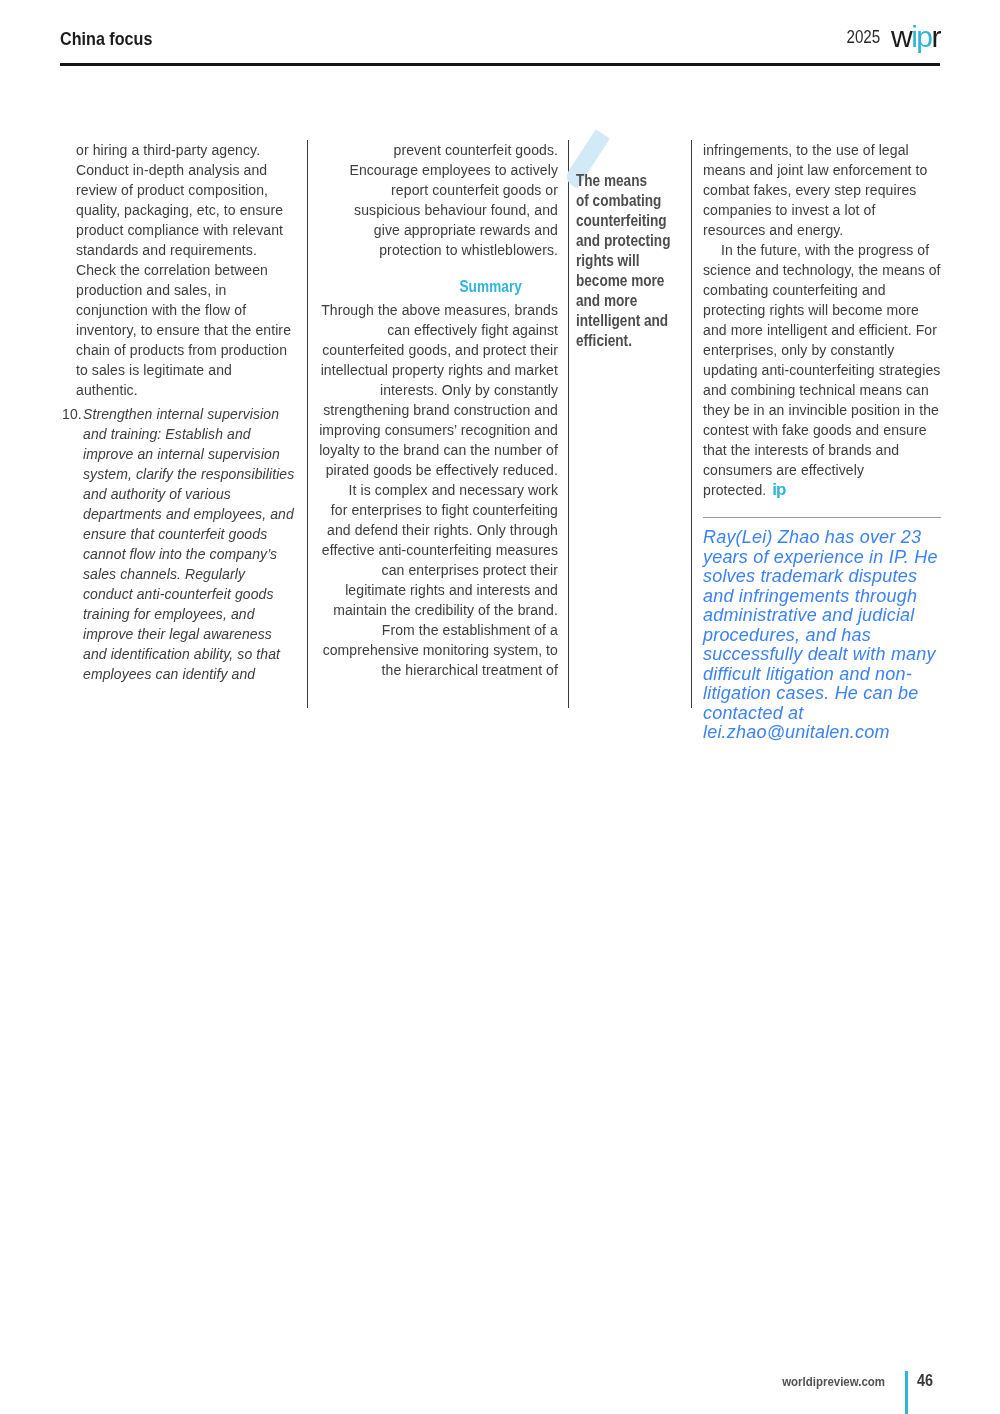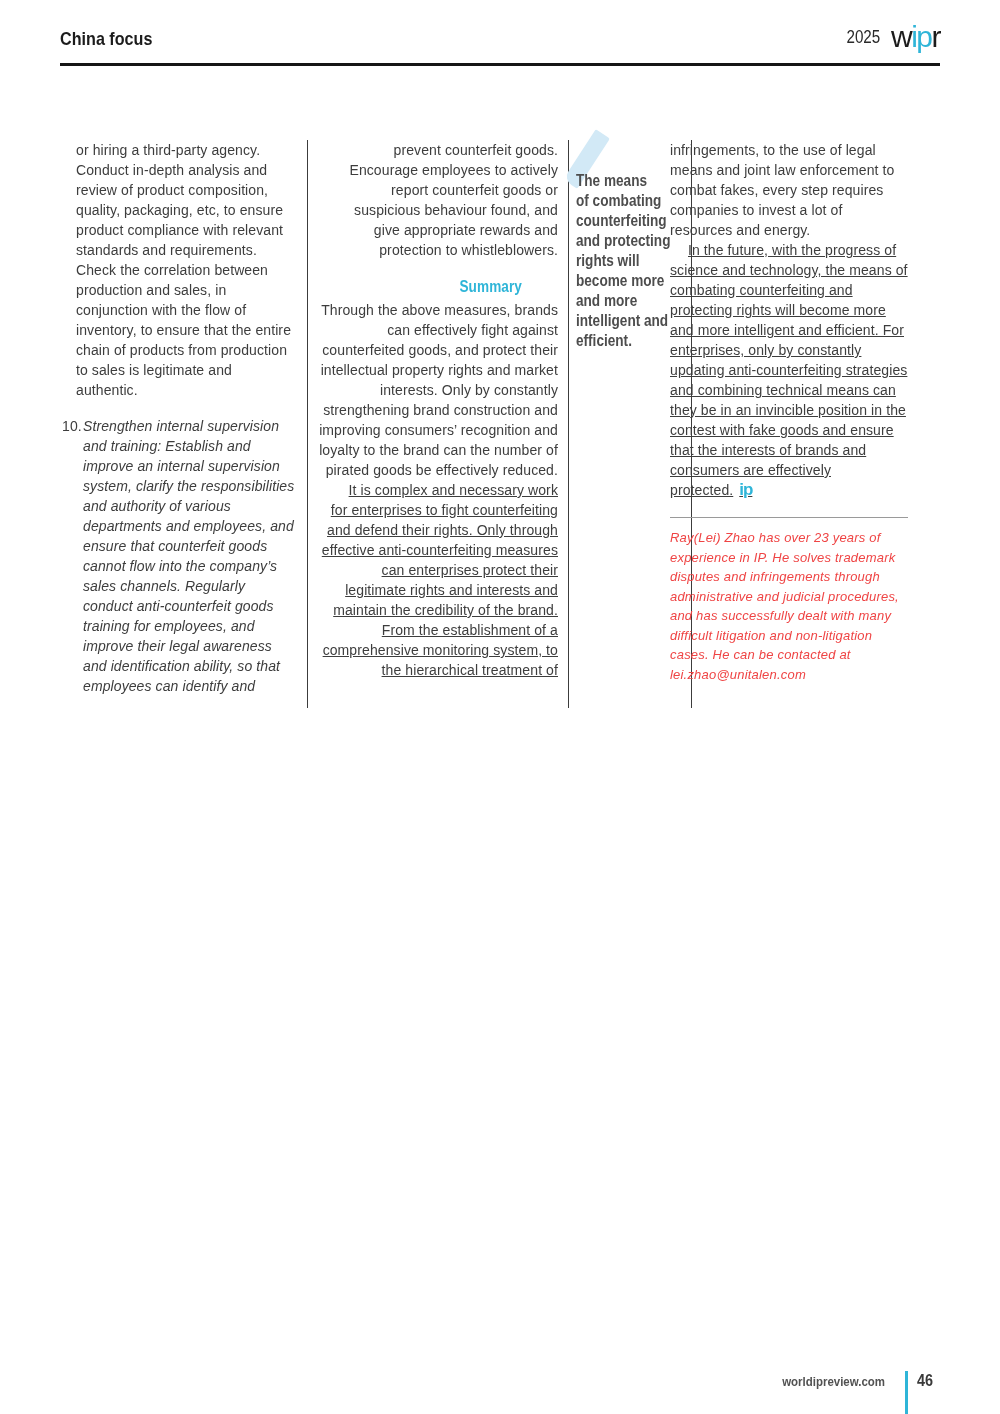--- a/index.html
+++ b/index.html
@@ -40,35 +40,35 @@
     letter-spacing:-1.5px; line-height:30px;
   }
   .brand-ip { color:#2fb5d8; }
   .hdr-rule { left:60px; top:63px; width:880px; height:3px; background:#161616; }
 
   
   .body-text { font-size:14px; line-height:20px; letter-spacing:.1px; color:#3d3d3d; }
   .col { top:140px; }
   .col1 { left:62px;  width:234px; }
   .col2 { left:318px; width:240px;text-align:right; }
-  .col4 { left:670px; width:238px; }
+  .col4 { left:703px; width:238px; }
 
   .cont1 { padding-left:14px; }
   .cont2 { padding-left:19px; }
 
-  .list-item { display:flex; margin-top:16px; }
+  .list-item { display:flex; margin-top:4px; }
   .list-num  { width:21px; flex:none; }
   .list-body { flex:1;font-style:italic; }
 
   .summary-heading {
     margin-top:17px; margin-bottom:3px;
     font-size:16px; font-weight:700; color:#2fb5d8;
     white-space:nowrap;
   }
-  .indent { text-indent:18px;text-decoration:underline; }
+  .indent { text-indent:18px; }
 
   .vrule { width:1px; top:140px; height:568px; background:#3c3c3c; }
 
   
   .quote-col { left:576px; top:139px; width:130px; }
   .quote-ribbon {
     left:578px; top:129px; width:17px; height:60px;
     background:#d2e9f6;
     transform:rotate(33deg);
     border-radius:2px 2px 2px 10px;
@@ -81,22 +81,22 @@
     white-space:pre-line;
   }
 
   
   .endmark {
     color:#2fb5d8; font-weight:700; font-size:17px;
     letter-spacing:-1px; margin-left:6px;
   }
   .bio-divider { height:1px; background:#9a9a9a; margin:17px 0 10px 0; }
   .bio-text {
-    font-style:italic; font-size:13px; line-height:19.5px;
-    color:#ef4444; letter-spacing:.2px;
+    font-style:italic; font-size:18px; line-height:19.5px;
+    color:#3b82f6; letter-spacing:.2px;
   }
 
   
   .footer-site {
     right:115px; top:1374px;
     font-size:13.5px; font-weight:700; color:#525252;
     transform:scaleX(.85); transform-origin:100% 0;
     white-space:nowrap;
   }
   .footer-bar { left:905px; top:1371px; width:3px; height:43px; background:#2fb5d8; }

